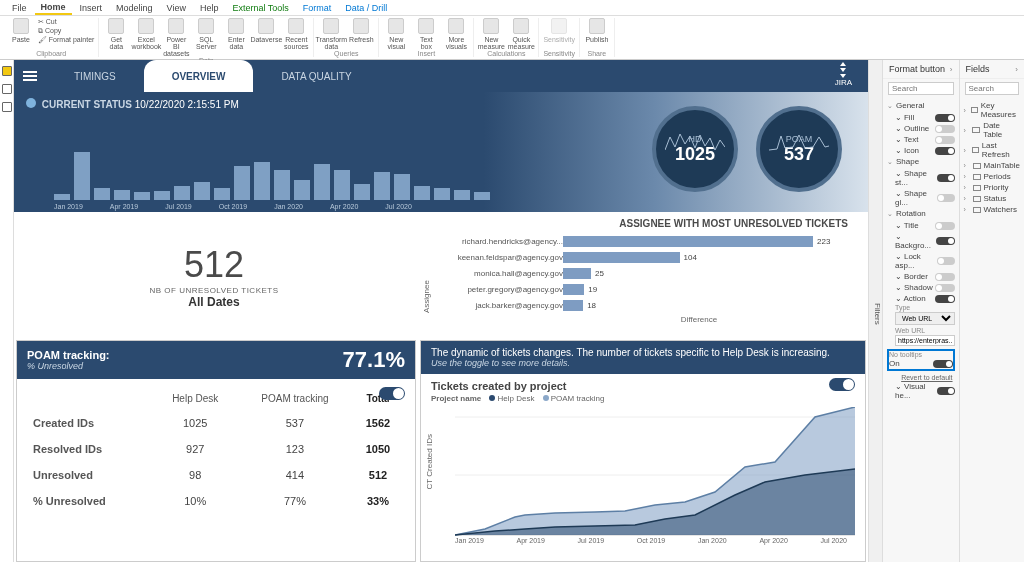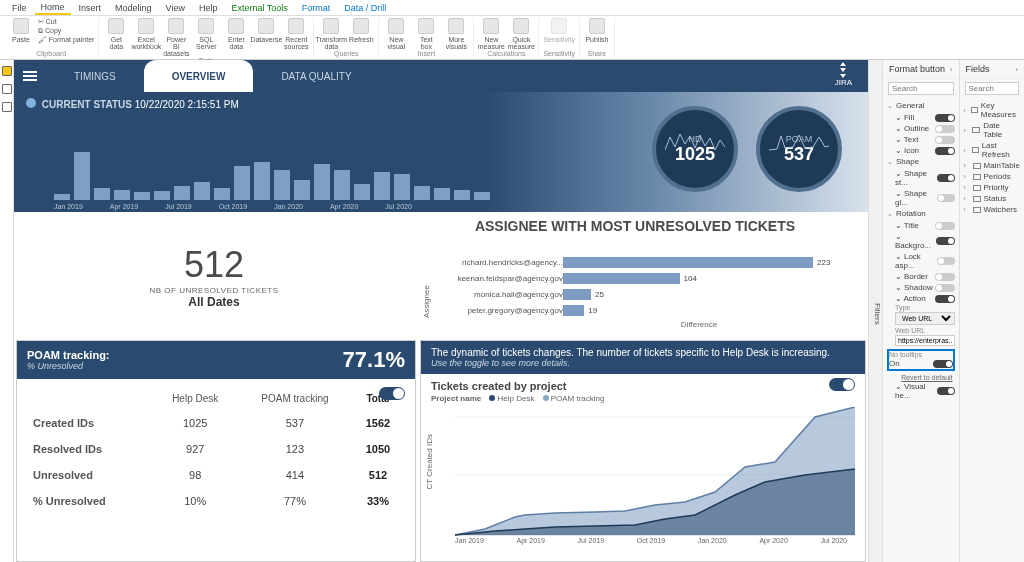--- a/index.html
+++ b/index.html
@@ -1,21 +1,21 @@
 <!DOCTYPE html>
 <html><head>
 <meta charset="utf-8">
 <style>
 * { margin: 0; padding: 0; box-sizing: border-box; font-family: "Segoe UI", Arial, sans-serif; }
 body { background: #f3f3f3; width: 1024px; height: 562px; overflow: hidden; font-size: 10px; }
 
 
 .ribbon-tabs { display: flex; align-items: center; height: 16px; background: #fff; border-bottom: 1px solid #ddd; padding-left: 6px; gap: 2px; }
 .ribbon-tab { padding: 1px 6px; font-size: 9px; color: #444; cursor: pointer; }
-.ribbon-tab.active { border-bottom: 2px solid #f2c811; font-weight: 400; }
+.ribbon-tab.active { border-bottom: 2px solid #f2c811; font-weight: 700; }
 .ribbon-tab.colored { color: #0078d4; }
 .ribbon-tab.green { color: #107c10; }
 
 .ribbon-body { height: 44px; background: #fff; border-bottom: 1px solid #ccc; display: flex; align-items: stretch; padding: 2px 4px; gap: 0; }
 .ribbon-group { display: flex; flex-direction: column; align-items: center; justify-content: space-between; border-right: 1px solid #eee; padding: 0 4px; }
 .ribbon-group-items { display: flex; gap: 4px; align-items: flex-start; }
 .ribbon-btn-large { display: flex; flex-direction: column; align-items: center; width: 26px; font-size: 7px; color: #555; text-align: center; line-height: 1; gap: 2px; cursor: pointer; }
 .ribbon-btn-large .ico { width: 16px; height: 16px; background: #e6e6e6; border: 1px solid #ccc; border-radius: 2px; }
 .ribbon-tiny { display: flex; flex-direction: column; gap: 1px; font-size: 7px; color: #555; }
 .ribbon-tiny span { white-space: nowrap; cursor: pointer; }
@@ -60,21 +60,21 @@
 .circle.poam { right: 26px; }
 
 
 .mid-row { display: flex; height: 128px; }
 .mid-left { width: 400px; display: flex; flex-direction: column; align-items: center; justify-content: center; }
 .big-num { font-size: 36px; color: #4a4a4a; }
 .sub-txt { font-size: 8px; color: #666; letter-spacing: .5px; }
 .sub-strong { font-size: 12px; font-weight: 700; color: #333; }
 
 .mid-right { flex: 1; padding: 6px 20px 6px 8px; }
-.mid-right .title { font-size: 14px; font-weight: 700; color: #4a4a4a; text-align: center; margin-bottom: 20px; }
+.mid-right .title { font-size: 10px; font-weight: 700; color: #4a4a4a; text-align: right; margin-bottom: 4px; }
 .hbar-row { display: flex; align-items: center; height: 16px; font-size: 8px; color: #555; }
 .hbar-row .name { width: 128px; text-align: right; padding-right: 0; }
 .hbar-row .bar { height: 11px; background: #7e9cc2; }
 .hbar-row .val { margin-left: 4px; color: #444; }
 .axis-lbl { writing-mode: vertical-rl; transform: rotate(180deg); font-size: 8px; color: #666; float: left; margin-right: 4px; margin-top: 18px; }
 .diff-lbl { font-size: 8px; color: #666; text-align: center; margin-top: 2px; margin-left: 128px; }
 
 
 .bot-row { display: flex; height: 222px; gap: 4px; padding: 0 2px; }
 .bot-card { background: #fff; border: 1px solid #ccc; display: flex; flex-direction: column; }
@@ -363,20 +363,25 @@
                 </div>
                 <div class="hbar-row">
                   <div class="name">monica.hall@agency.gov</div>
                   <div class="bar" style="width:28.026905829596412px"></div>
                   <div class="val">25</div>
                 </div>
                 <div class="hbar-row">
                   <div class="name">peter.gregory@agency.gov</div>
                   <div class="bar" style="width:21.300448430493272px"></div>
                   <div class="val">19</div>
+                </div>
+                <div class="hbar-row">
+                  <div class="name">jack.barker@agency.gov</div>
+                  <div class="bar" style="width:20.179372197309416px"></div>
+                  <div class="val">18</div>
                 </div>
               </div>
           </div>
           <div class="diff-lbl">Difference</div>
         </div>
       </div>
 
       <div class="bot-row">
         <div class="bot-card bot-left">
           <div class="dark-header">

